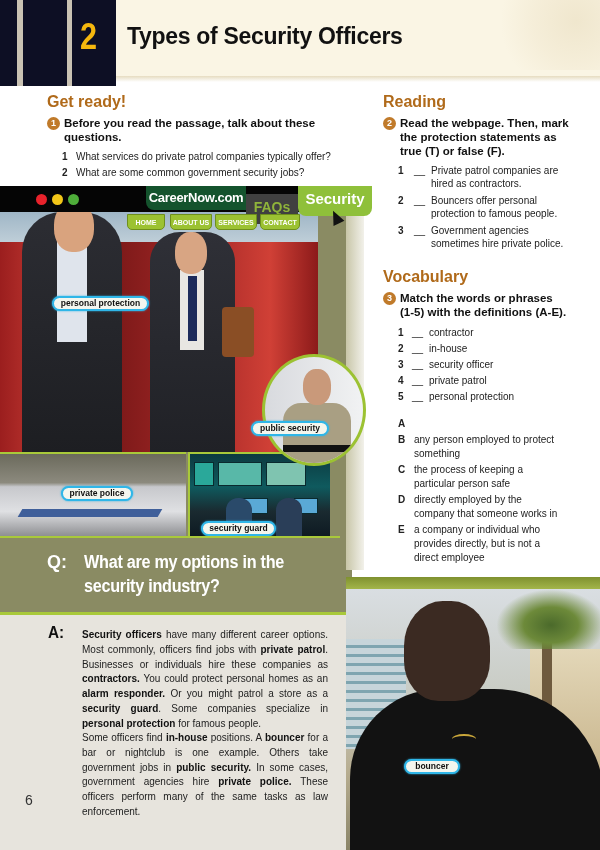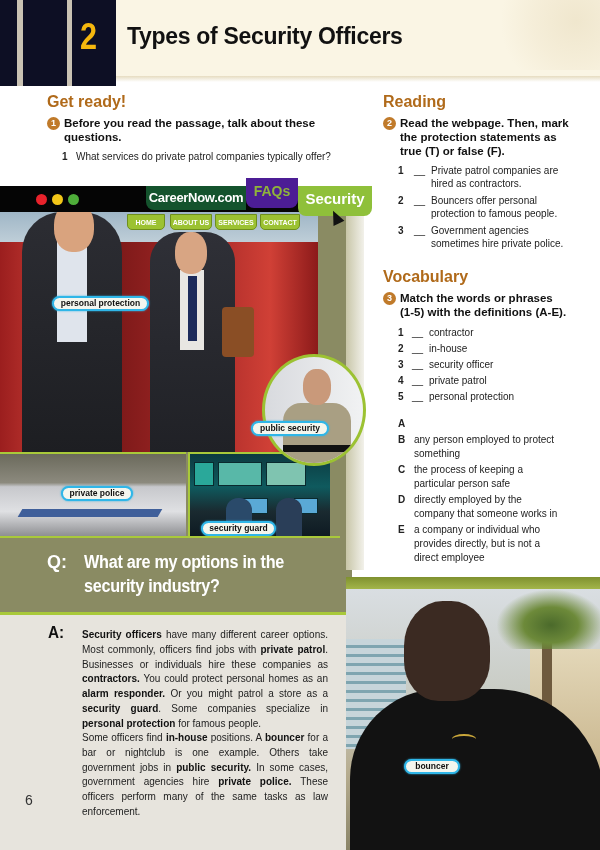--- a/index.html
+++ b/index.html
@@ -30,21 +30,21 @@
   .ilist .blank { width: 17px; flex: none; }
   .deflist .row { display: flex; line-height: 14px; margin-bottom: 2px; }
   .deflist .n { font-weight: bold; width: 16px; flex: none; }
 
   
   .web-panel { position: absolute; left: 0; top: 186px; width: 352px; height: 664px; background: #8a8b63; }
   .web-right-edge { position: absolute; left: 346px; top: 200px; width: 18px; height: 370px; background: linear-gradient(90deg, #c8c6a8, #f2f1ea); }
   .browser-bar { position: absolute; left: 0; top: 186px; width: 352px; height: 26px; background: #050505; }
   .dot { position: absolute; top: 194px; width: 11px; height: 11px; border-radius: 50%; }
   .site-name { position: absolute; left: 146px; top: 186px; width: 100px; height: 24px; background: #14532d; border-radius: 0 0 0 8px; color: #fff; font-weight: bold; font-size: 13px; text-align: center; line-height: 24px; letter-spacing: -0.3px; }
-  .tab-faq { position: absolute; left: 246px; top: 178px; width: 52px; height: 30px; background: #4c1d95; color: #8fb43a; font-weight: bold; font-size: 14px; text-align: center; line-height: 26px; border-radius: 0 0 8px 8px; }
+  .tab-faq { position: absolute; left: 246px; top: 194px; width: 52px; height: 30px; background: #404040; color: #8fb43a; font-weight: bold; font-size: 14px; text-align: center; line-height: 26px; border-radius: 0 0 8px 8px; }
   .tab-sec { position: absolute; left: 298px; top: 186px; width: 74px; height: 30px; background: #8fc03a; color: #fff; font-weight: bold; font-size: 15px; text-align: center; line-height: 26px; border-radius: 0 0 8px 8px; }
   .cursor { position: absolute; left: 330px; top: 210px; width: 0; height: 0; border-left: 6px solid transparent; border-right: 6px solid transparent; border-bottom: 14px solid #111; transform: rotate(-25deg); }
   .nav { position: absolute; top: 214px; height: 16px; background: #9cc232; color: #fff; font-size: 7px; font-weight: bold; text-align: center; line-height: 16px; border-radius: 0 0 5px 5px; border: 1px solid #6e8f1c; }
 
   
   .photo-main { position: absolute; left: 0; top: 212px; width: 318px; height: 240px;
     background: linear-gradient(90deg, #8a1f1f 0%, #b83a36 20%, #3a3b40 30%, #2b2c31 55%, #a02a2a 75%, #7d1c1c 100%); overflow: hidden; }
   .photo-main .sky { position: absolute; left: 0; top: 0; width: 100%; height: 40px; background: linear-gradient(#9fb6c6, #c9d6de); }
   .photo-main .car { position: absolute; left: 0; top: 30px; width: 100%; height: 210px; background: linear-gradient(90deg, #9b1e1e 0%, #c23a33 15%, #7a1818 35%, #a92a28 65%, #d04036 85%, #8c1a1a 100%); }
   .photo-main .man1 { position: absolute; left: 22px; top: 0; width: 100px; height: 240px; background: linear-gradient(#2c2d33, #1d1e22); border-radius: 40px 40px 0 0; }
@@ -105,20 +105,21 @@
 <div class="unit-num">2</div>
 <div class="unit-title">Types of Security Officers</div>
 
 <div class="sec-h" style="left:47px; top:93px;">Get ready!</div>
 <div class="instr" style="left:47px; top:116px; width:290px;">
   <span class="badge">1</span><span>Before you read the passage, talk about these</span><br>
   <span style="padding-left:17px">questions.</span>
 </div>
 <div class="qlist" style="left:62px; top:149px;">
   <div><span class="n">1</span><span>What services do private patrol companies typically offer?</span></div>
+  <div><span class="n">2</span><span>What are some common government security jobs?</span></div>
 </div>
 
 <div class="sec-h" style="left:383px; top:93px;">Reading</div>
 <div class="instr" style="left:383px; top:116px; width:210px;">
   <span class="badge">2</span><span>Read the webpage. Then, mark</span><br>
   <span style="padding-left:17px">the protection statements as</span><br>
   <span style="padding-left:17px">true (T) or false (F).</span>
 </div>
 <div class="ilist" style="left:398px; top:164px; width:200px;">
   <div class="row">

